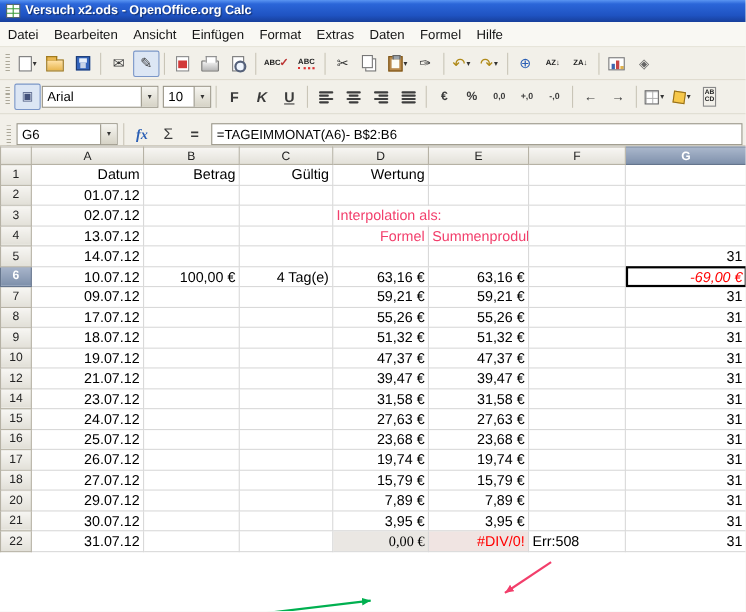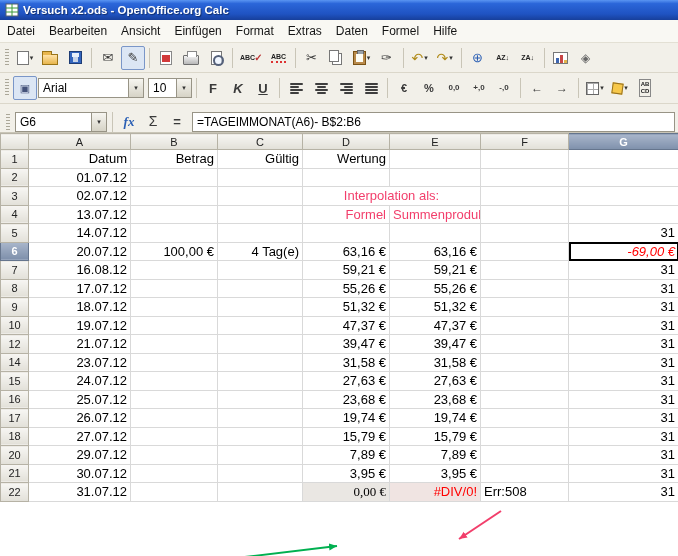--- a/index.html
+++ b/index.html
@@ -85,21 +85,21 @@
   
   .sheet{flex:1;overflow:hidden;background:#fff;position:relative;}
   table{border-collapse:collapse;table-layout:fixed;width:678px;}
   tbody tr{height:18.5px;}
   tbody tr.hdr-row{height:16px;}
   th{background:linear-gradient(180deg,#F7F6F3,#E2E0D8);border:1px solid #B6B2A5;font-weight:normal;font-size:11px;color:#222;text-align:center;overflow:hidden;}
   th.hl{background:linear-gradient(180deg,#A9B6CB,#7E90AB);color:#fff;font-weight:bold;border-color:#65758D;}
   td{border:1px solid #D9D9D9;font-size:13px;color:#000;padding:0 3px;white-space:nowrap;overflow:hidden;}
   td.a-r{text-align:right;}
   td.a-l{text-align:left;}
-  td.a-c{text-align:center;overflow:visible;}
+  td.a-c{overflow:visible;}
   td.pink{color:#F23E6B;}
   td.red{color:#FF0000;}
   td.selected{outline:2px solid #000;outline-offset:-2px;font-style:italic;}
   td.bg-gray{background:#EAE7E3;font-family:Liberation Serif, serif;}
   td.bg-pink{background:#F0E4E2;}
   .annotation-layer{position:absolute;left:0;top:0;width:100%;height:100%;pointer-events:none;}
 </style>
 </head>
 <body>
 
@@ -387,31 +387,31 @@
             <td class="a-r">14.07.12</td>
             <td></td>
             <td></td>
             <td></td>
             <td></td>
             <td></td>
             <td class="a-r">31</td>
           </tr>
           <tr>
             <th class="hl">6</th>
-            <td class="a-r">20.07.12</td>
+            <td class="a-r">10.07.12</td>
             <td class="a-r">100,00 €</td>
             <td class="a-r">4 Tag(e)</td>
             <td class="a-r">63,16 €</td>
             <td class="a-r">63,16 €</td>
             <td></td>
             <td class="a-r red selected">-69,00 €</td>
           </tr>
           <tr>
             <th>7</th>
-            <td class="a-r">16.08.12</td>
+            <td class="a-r">09.07.12</td>
             <td></td>
             <td></td>
             <td class="a-r">59,21 €</td>
             <td class="a-r">59,21 €</td>
             <td></td>
             <td class="a-r">31</td>
           </tr>
           <tr>
             <th>8</th>
             <td class="a-r">17.07.12</td>

